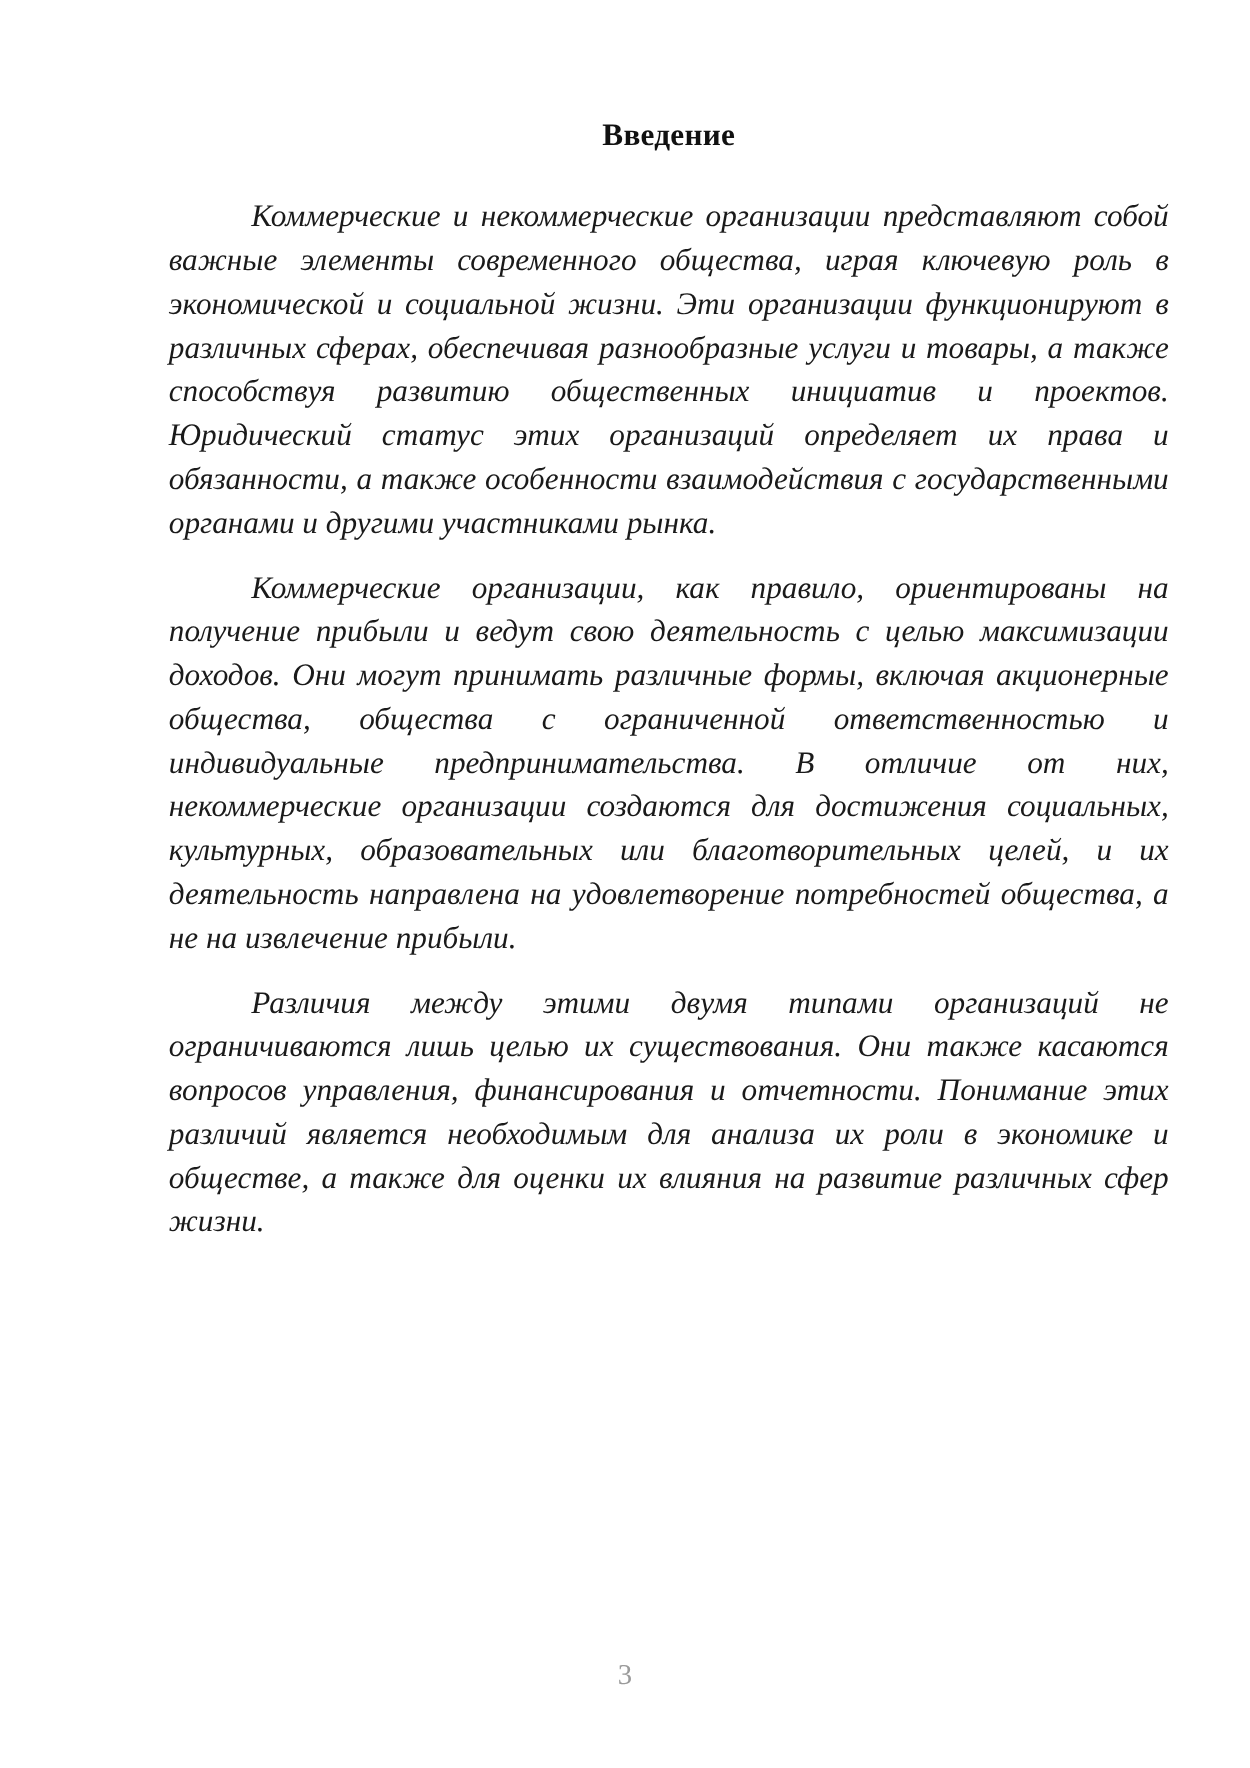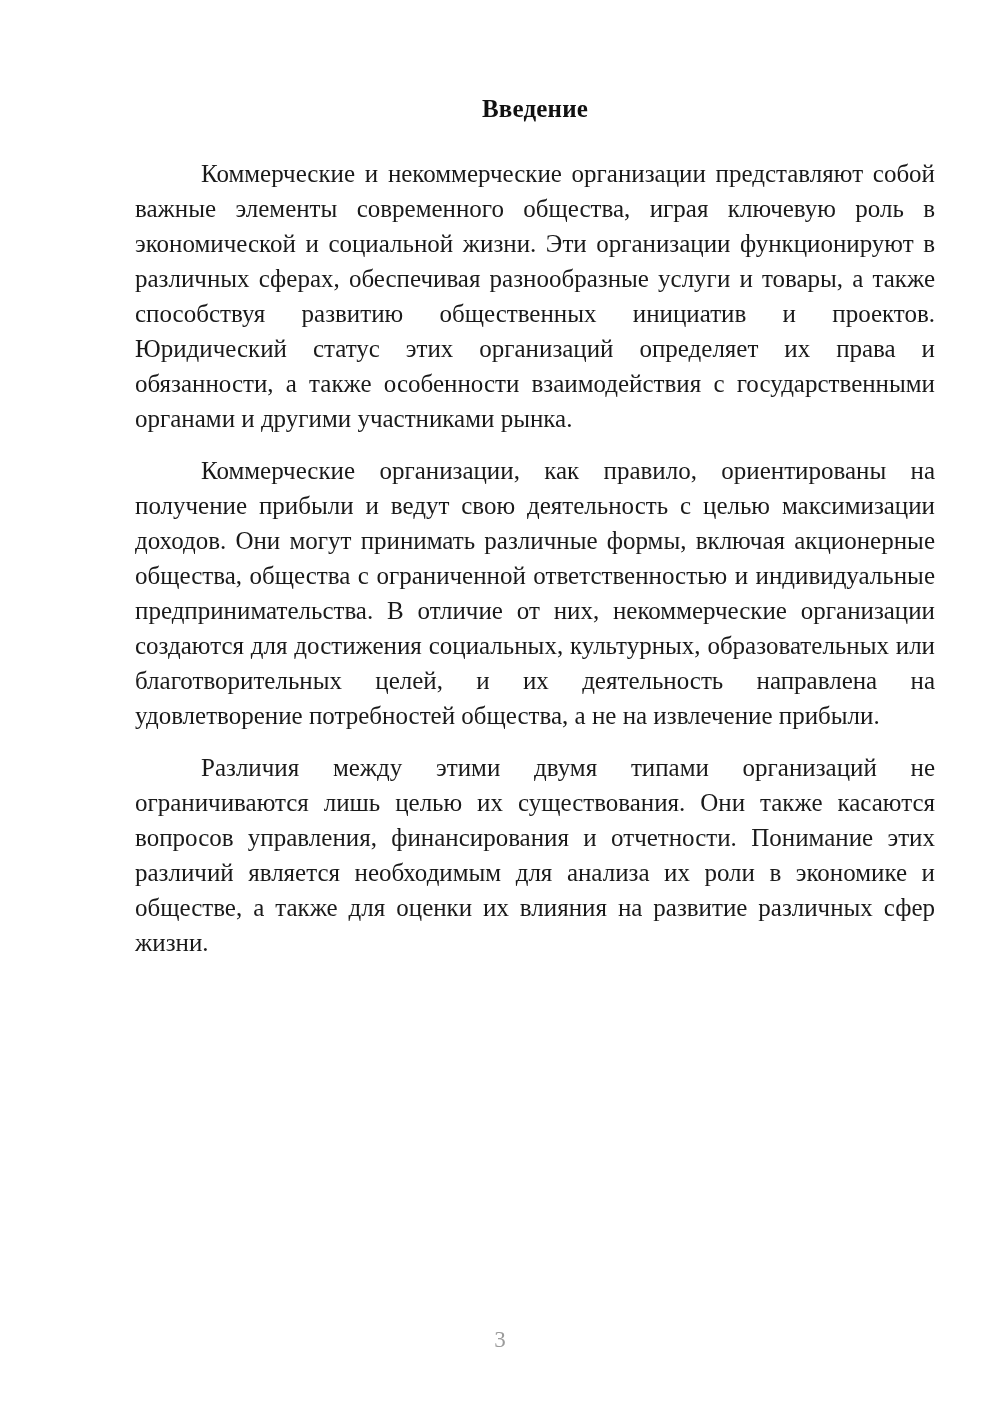--- a/index.html
+++ b/index.html
@@ -40,20 +40,21 @@
   .para {
     font-family: "Liberation Serif", "DejaVu Serif", serif;
     font-size: 25px;
     line-height: 35px;
     color: #1a1a1a;
     text-align: justify;
     text-justify: inter-word;
     text-indent: 66px;
     margin: 0 0 17px 0;
     hyphens: none;
+    font-style: italic;
   }
 
   .para:last-of-type {
     margin-bottom: 0;
   }
 
   .page-number {
     position: absolute;
     left: 0;
     right: 0;

